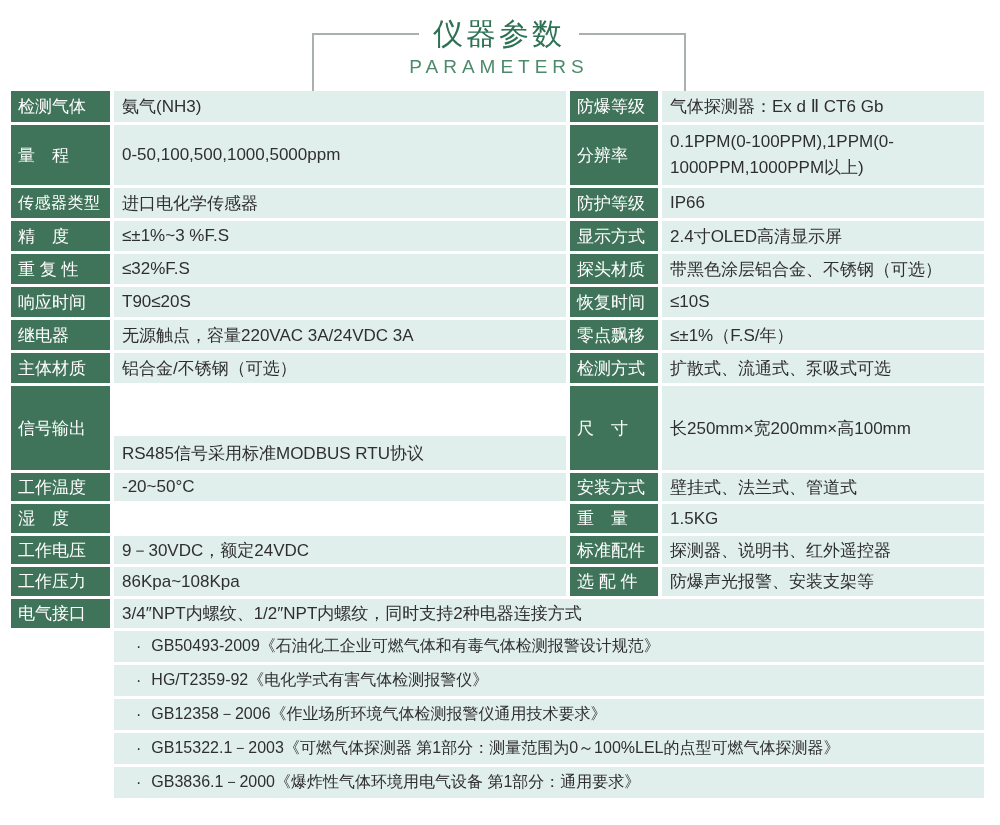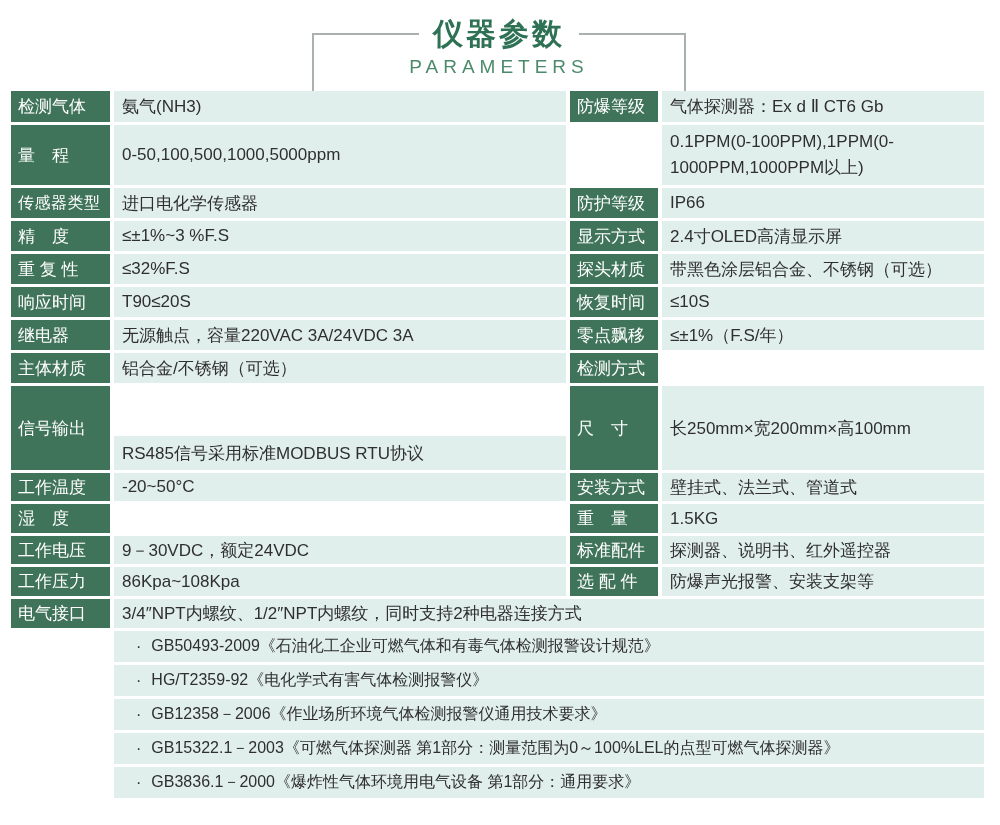--- a/index.html
+++ b/index.html
@@ -19,21 +19,21 @@
     border: 2px solid #aab1ad;
     border-bottom: none;
   }
   .title-zh {
     position: absolute;
     top: 0; left: 50%;
     transform: translate(-50%, -52%);
     background: #ffffff;
     padding: 0 14px;
     font-size: 30px;
-    font-weight: bold;
+    font-weight: normal;
     letter-spacing: 3px;
     color: #2e7154;
     white-space: nowrap;
   }
   .title-en {
     text-align: center;
     margin-top: 21px;
     font-size: 19px;
     letter-spacing: 5px;
     color: #4d8a6b;
@@ -111,32 +111,34 @@
   <div class="lbl" style="grid-area:11/1">工作温度</div>
   <div class="val" style="grid-area:11/2">-20~50°C</div>
   <div class="lbl" style="grid-area:12/1">湿　度</div>
   <div class="lbl" style="grid-area:13/1">工作电压</div>
   <div class="val" style="grid-area:13/2">9－30VDC，额定24VDC</div>
   <div class="lbl" style="grid-area:14/1">工作压力</div>
   <div class="val" style="grid-area:14/2">86Kpa~108Kpa</div>
 
   <div class="lbl" style="grid-area:1/3">防爆等级</div>
   <div class="val" style="grid-area:1/4">气体探测器：Ex d Ⅱ CT6 Gb</div>
+  <div class="lbl" style="grid-area:2/3">分辨率</div>
   <div class="val wrap2" style="grid-area:2/4">0.1PPM(0-100PPM),1PPM(0-1000PPM,1000PPM以上)</div>
   <div class="lbl" style="grid-area:3/3">防护等级</div>
   <div class="val" style="grid-area:3/4">IP66</div>
   <div class="lbl" style="grid-area:4/3">显示方式</div>
   <div class="val" style="grid-area:4/4">2.4寸OLED高清显示屏</div>
   <div class="lbl" style="grid-area:5/3">探头材质</div>
   <div class="val" style="grid-area:5/4">带黑色涂层铝合金、不锈钢（可选）</div>
   <div class="lbl" style="grid-area:6/3">恢复时间</div>
   <div class="val" style="grid-area:6/4">≤10S</div>
   <div class="lbl" style="grid-area:7/3">零点飘移</div>
   <div class="val" style="grid-area:7/4">≤±1%（F.S/年）</div>
   <div class="lbl" style="grid-area:8/3">检测方式</div>
+  <div class="val" style="grid-area:8/4">扩散式、流通式、泵吸式可选</div>
 
   <div class="lbl" style="grid-row:9/11;grid-column:3">尺　寸</div>
   <div class="val" style="grid-row:9/11;grid-column:4">长250mm×宽200mm×高100mm</div>
 
   <div class="lbl" style="grid-area:11/3">安装方式</div>
   <div class="val" style="grid-area:11/4">壁挂式、法兰式、管道式</div>
   <div class="lbl" style="grid-area:12/3">重　量</div>
   <div class="val" style="grid-area:12/4">1.5KG</div>
   <div class="lbl" style="grid-area:13/3">标准配件</div>
   <div class="val" style="grid-area:13/4">探测器、说明书、红外遥控器</div>

